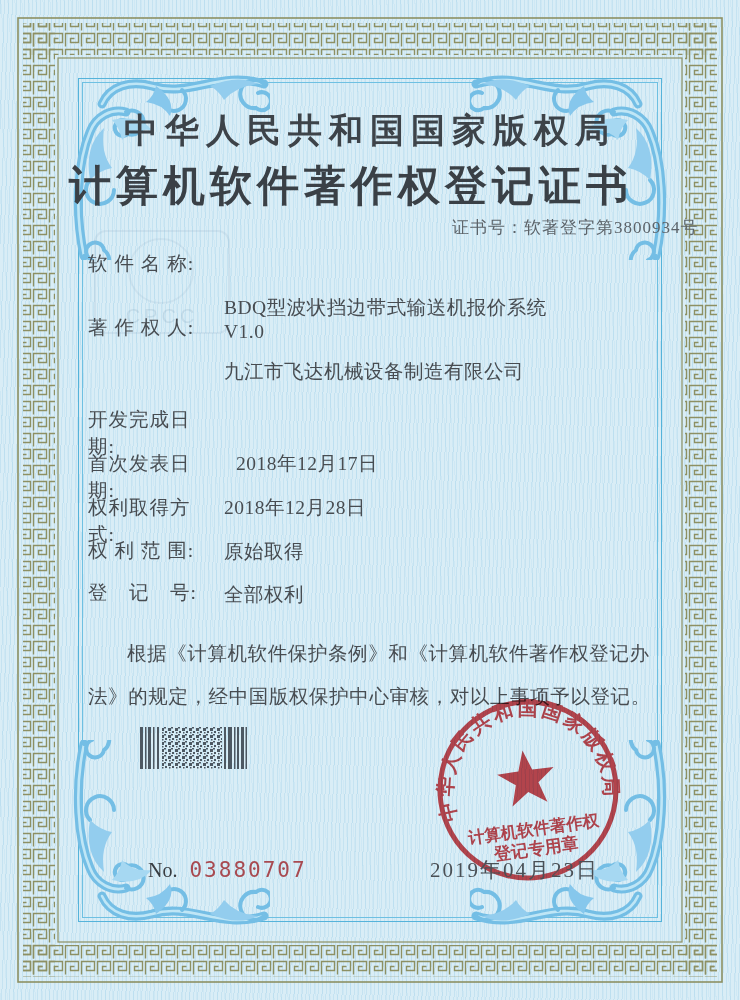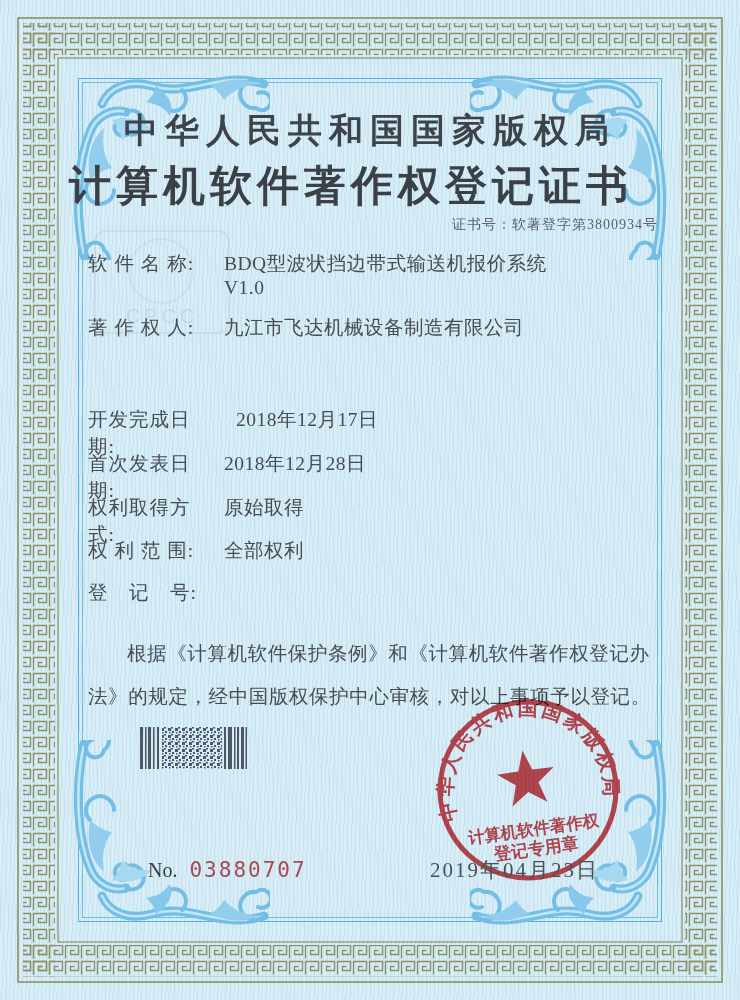--- a/index.html
+++ b/index.html
@@ -24,32 +24,32 @@
   svg.orn{width:210px;height:200px;}
   .orn.tl{left:60px;top:60px;}
   .orn.tr{right:60px;top:60px;transform:scaleX(-1);}
   .orn.bl{left:60px;bottom:60px;transform:scaleY(-1);}
   .orn.br{right:60px;bottom:60px;transform:scale(-1,-1);}
   
   .authority{left:0;top:108px;width:740px;text-align:center;font-size:34px;font-weight:bold;
     letter-spacing:7px;color:#3d4349;}
   .cert-title{left:0;top:158px;width:702px;text-align:center;font-size:42px;font-weight:bold;
     letter-spacing:5px;color:#3a4046;}
-  .cert-no{left:452px;top:216px;font-size:14px;color:#5c6369;letter-spacing:1px;}
+  .cert-no{left:452px;top:216px;font-size:17px;color:#5c6369;letter-spacing:1px;}
   
   .watermark{left:94px;top:230px;width:136px;height:104px;opacity:.42;pointer-events:none;}
   .watermark .badge{position:absolute;inset:0;border:2px solid rgba(146,176,198,.45);border-radius:12px;}
   .watermark .wm-circle{position:absolute;left:34px;top:8px;width:62px;height:62px;border:2px solid rgba(146,176,198,.4);border-radius:50%;}
   .watermark .wm-text{position:absolute;left:0;bottom:6px;width:100%;text-align:center;
     font-family:"Liberation Sans",sans-serif;font-size:20px;letter-spacing:4px;color:rgba(132,164,188,.55);}
   
   .rows{left:88px;top:250px;width:575px;}
   .row{display:flex;align-items:flex-start;position:absolute;left:0;font-size:19.5px;color:#474c51;}
   .row .lbl{display:inline-block;width:126px;flex:0 0 126px;letter-spacing:1px;}
-  .row .val{margin-left:10px;letter-spacing:.5px;}
+  .row .val{margin-left:10px;letter-spacing:.5px;margin-top:44px;}
   .val-line2{display:block;font-family:Liberation Serif, serif;}
   .r0{top:0px;}    .r1{top:64px;}   .r2{top:156px;gap:12px;}  .r3{top:200px;}
   .r4{top:244px;}  .r5{top:287px;}  .r6{top:329px;flex-direction:column;}
   
   .statement{left:88px;top:632px;width:570px;font-size:19.5px;line-height:43px;
     color:#474c51;text-indent:2em;letter-spacing:.6px;}
   
   .barcode{left:140px;top:727px;width:108px;height:42px;}
   
   .seal{left:432px;top:694px;width:192px;height:192px;transform:rotate(-8deg);opacity:.92;

